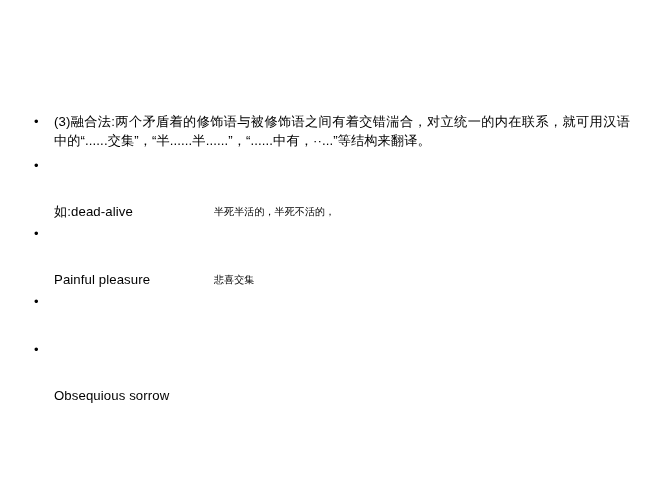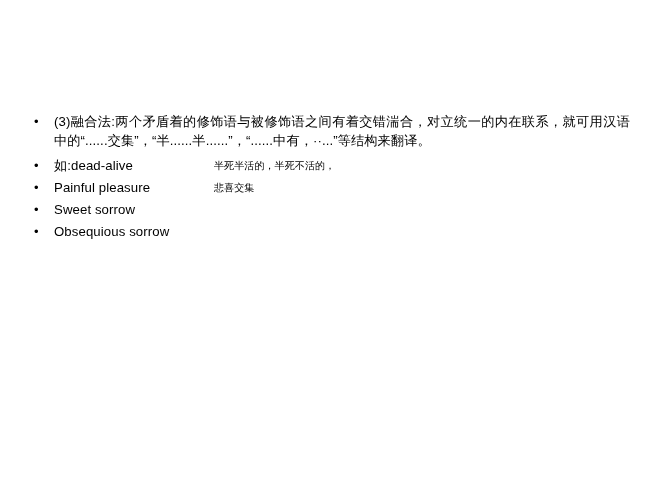--- a/index.html
+++ b/index.html
@@ -46,20 +46,21 @@
     letter-spacing: 0.1px;
   }
   .para {
     text-align: justify;
     text-justify: inter-ideograph;
     padding-right: 4px;
   }
   .pair {
     display: flex;
     align-items: flex-start;
+    margin-top: 46px;
   }
   .pair .en {
     flex: 0 0 160px;
     font-size: 13.2px;
     line-height: 20px;
   }
   .pair .zh {
     flex: 1 1 auto;
     font-size: 10px;
     line-height: 20px;
@@ -90,21 +91,20 @@
       <div class="bullet-mark">•</div>
       <div class="bullet-body pair">
         <span class="en">Painful pleasure</span>
         <span class="zh">悲喜交集</span>
       </div>
     </div>
 
     <div class="bullet-row row-gap-2">
       <div class="bullet-mark">•</div>
       <div class="bullet-body pair">
-        <span class="en">Sweet sorrow</span>
       </div>
     </div>
 
     <div class="bullet-row row-gap-2">
       <div class="bullet-mark">•</div>
       <div class="bullet-body pair">
         <span class="en">Obsequious sorrow</span>
       </div>
     </div>
 

